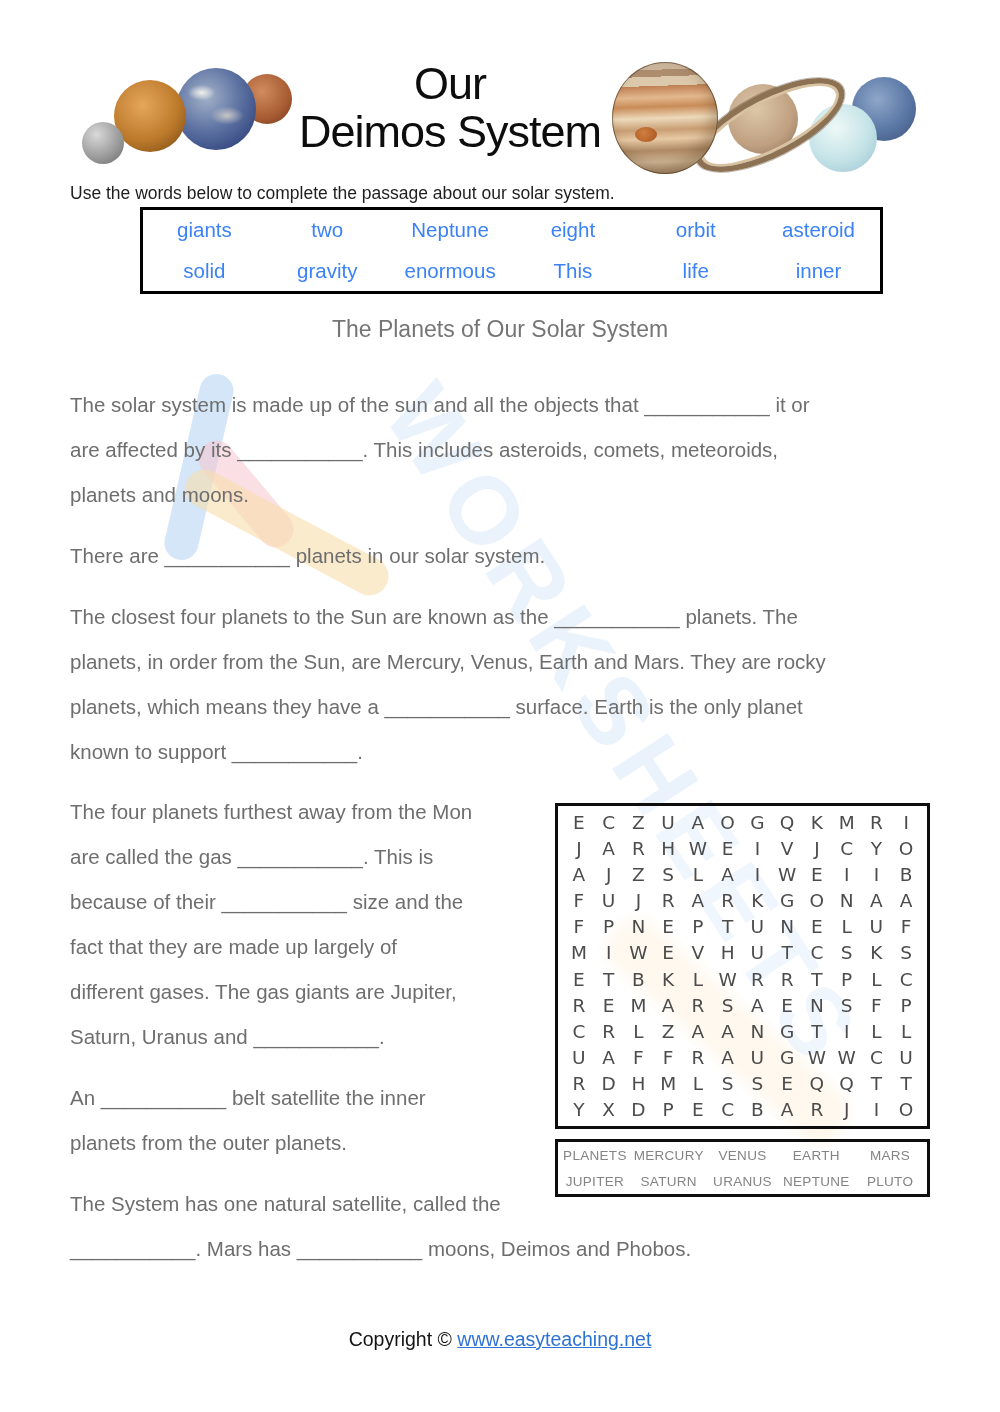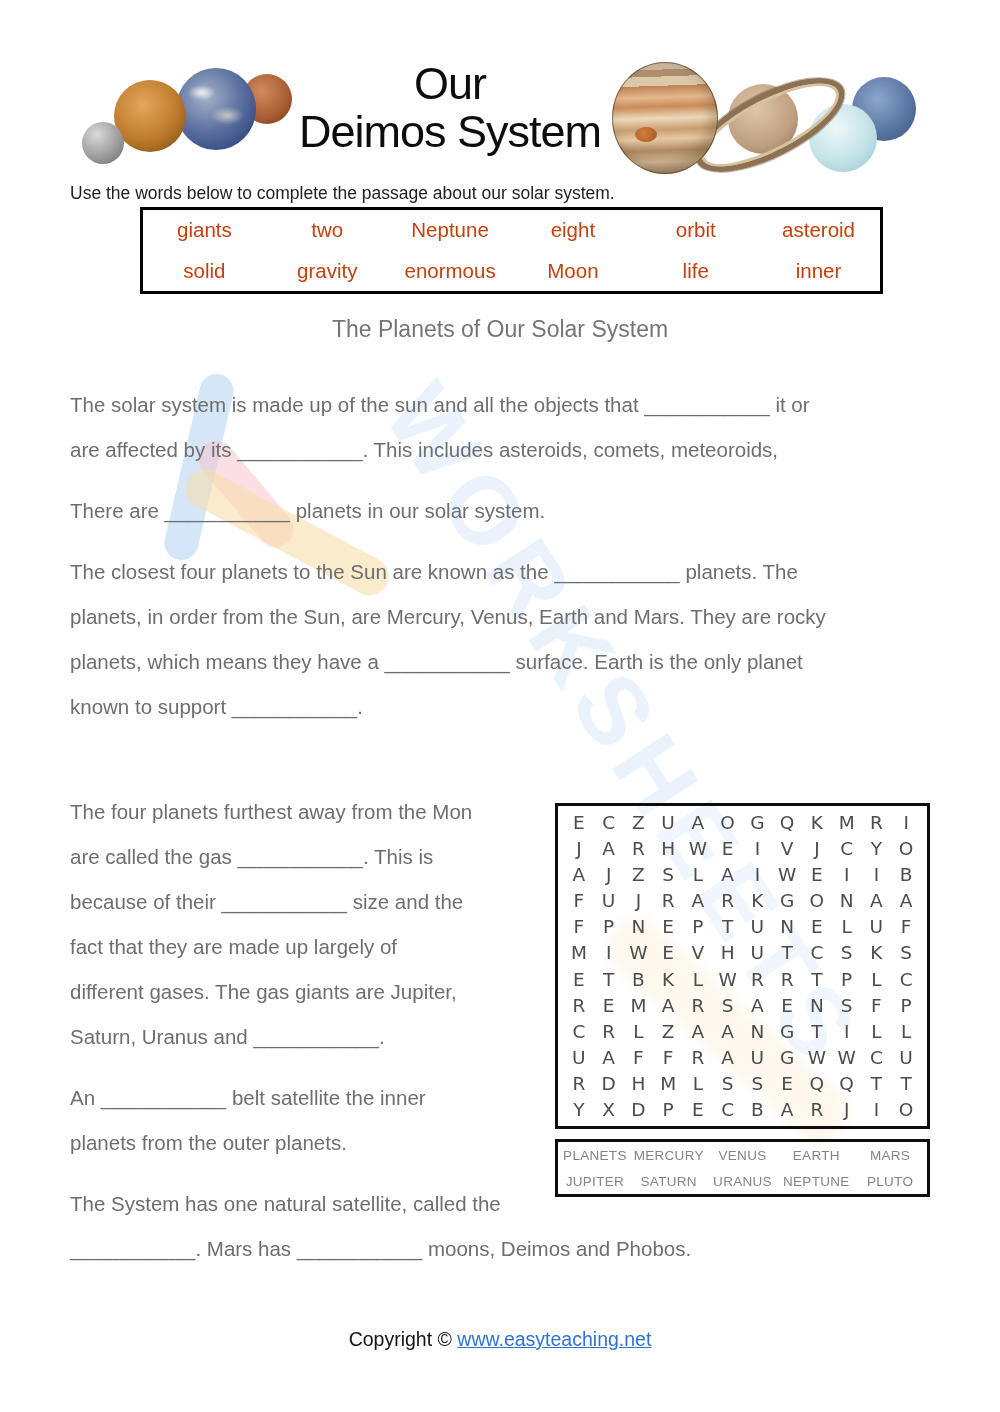--- a/index.html
+++ b/index.html
@@ -51,21 +51,21 @@
   
   .title{position:absolute;left:285px;top:60px;width:330px;text-align:center;color:#0d0d0d;z-index:1;}
   .title .t1{font-size:45px;line-height:48px;letter-spacing:-1px;}
   .title .t2{font-size:45px;line-height:48px;letter-spacing:-1px;}
   .instruction{position:absolute;left:70px;top:183px;font-size:17.5px;color:#1f1f1f;z-index:1;}
 
   
   .word-bank{position:absolute;left:140px;top:207px;width:737px;height:81px;border:3px solid #000;
              display:flex;flex-direction:column;z-index:1;background:rgba(255,255,255,.0);}
   .wb-row{flex:1;display:flex;align-items:center;}
-  .wb-cell{flex:1;text-align:center;font-size:20.5px;color:#c2410c;}
+  .wb-cell{flex:1;text-align:center;font-size:20.5px;color:#3b82f6;}
 
   
   .passage-title{position:absolute;left:0;top:316px;width:1000px;text-align:center;
                  font-size:23px;color:#757575;z-index:1;}
   .sec{position:absolute;z-index:1;}
   .sec1{left:70px;top:382px;width:868px;}
   .sec2{left:70px;top:789px;width:482px;}
   .sec3{left:70px;top:1226px;width:868px;}
   .para{margin:0 0 16px 0;}
   .para:last-child{margin-bottom:0;}
@@ -126,32 +126,33 @@
       <span class="wb-cell">two</span>
       <span class="wb-cell">Neptune</span>
       <span class="wb-cell">eight</span>
       <span class="wb-cell">orbit</span>
       <span class="wb-cell">asteroid</span>
     </div>
     <div class="wb-row">
       <span class="wb-cell">solid</span>
       <span class="wb-cell">gravity</span>
       <span class="wb-cell">enormous</span>
-      <span class="wb-cell">Moon</span>
+      <span class="wb-cell">This</span>
       <span class="wb-cell">life</span>
       <span class="wb-cell">inner</span>
     </div>
   </div>
 
   <div class="passage-title">The Planets of Our Solar System</div>
 
   <div class="sec sec1">
     <div class="para">
       <div class="line">The solar system is made up of the sun and all the objects that ___________ it or</div>
       <div class="line">are affected by its ___________. This includes asteroids, comets, meteoroids,</div>
+      <div class="line">planets and moons.</div>
     </div>
     <div class="para">
       <div class="line">There are ___________ planets in our solar system.</div>
     </div>
     <div class="para">
       <div class="line">The closest four planets to the Sun are known as the ___________ planets. The</div>
       <div class="line">planets, in order from the Sun, are Mercury, Venus, Earth and Mars. They are rocky</div>
       <div class="line">planets, which means they have a ___________ surface. Earth is the only planet</div>
       <div class="line">known to support ___________.</div>
     </div>

